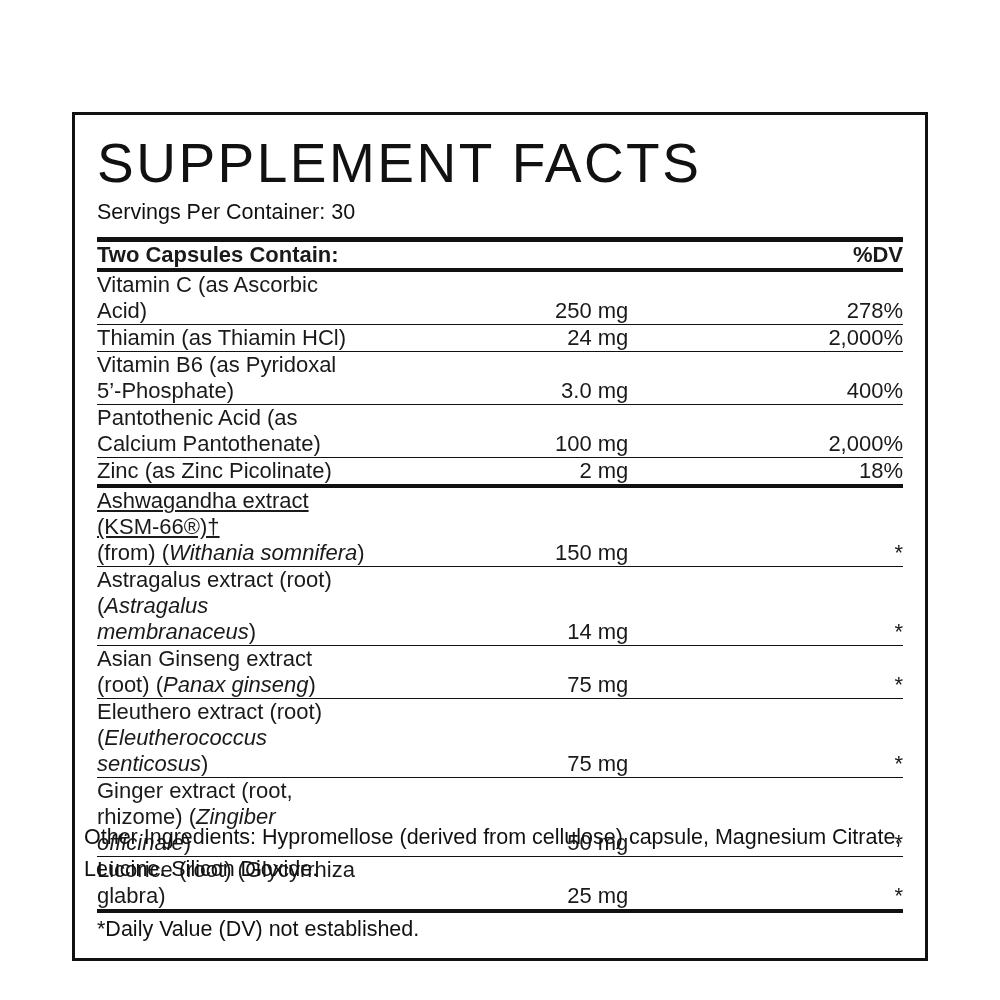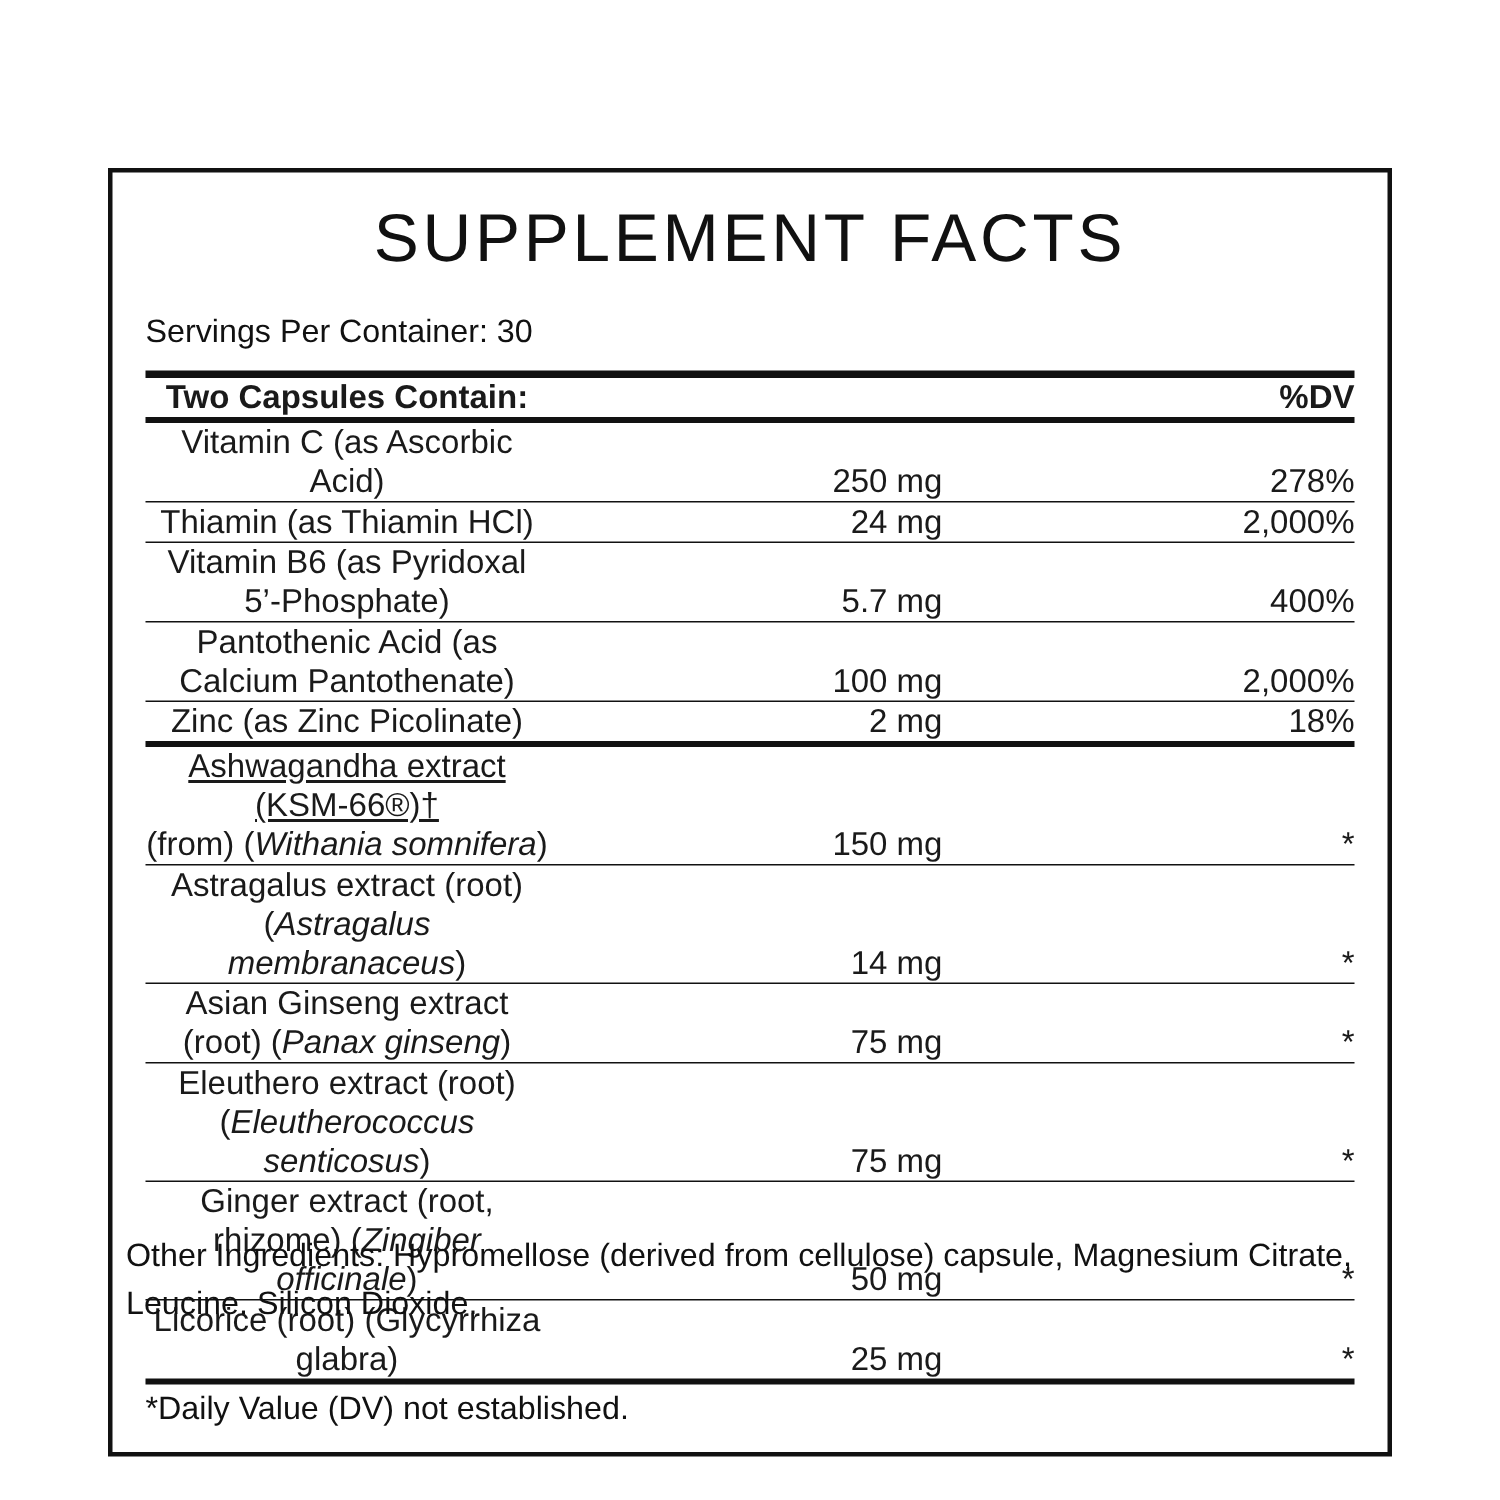--- a/index.html
+++ b/index.html
@@ -23,27 +23,26 @@
   .panel {
     position: absolute;
     left: 72px;
     top: 112px;
     width: 856px;
     border: 3px solid #111111;
     box-sizing: border-box;
     padding: 14px 22px 16px 22px;
   }
   .title {
-    font-size: 45px;
+    font-size: 55px;
     letter-spacing: 2.5px;
     font-weight: 400;
     line-height: 1.05;
-    margin: 6px 0 24px 0;
-    color: #111;
-    text-align: center;
+    margin: 6px 0 4px 0;
+    color: #111;
   }
   .serving-line {
     font-size: 21.5px;
     line-height: 1.42;
     color: #111;
   }
   .rule-thick {
     border-top: 5px solid #111;
     margin-top: 10px;
   }
@@ -68,21 +67,21 @@
   .row-item td {
     font-size: 22px;
     padding: 8px 0 8px 0;
     border-top: 1.6px solid #111;
   }
   .row-item.first td {
     border-top: none;
   }
   .amt { text-align: right; padding-right: 6px !important; }
   .dv  { text-align: right; }
-  .nm  { text-align: center; }
+  .nm  { text-align: left; }
   .indent { padding-left: 22px; }
   em { font-style: italic; }
   .two-line td { padding-bottom: 2px; text-decoration: underline; }
   .sub-row td { padding-top: 0 !important; border-top: none !important; }
   .footnote {
     font-size: 21.5px;
     padding-top: 4px;
     color: #111;
   }
   .other {
@@ -127,21 +126,21 @@
         <td class="amt">250 mg</td>
         <td class="dv">278%</td>
       </tr>
       <tr class="row-item">
         <td class="nm">Thiamin (as Thiamin HCl)</td>
         <td class="amt">24 mg</td>
         <td class="dv">2,000%</td>
       </tr>
       <tr class="row-item">
         <td class="nm">Vitamin B6 (as Pyridoxal 5’-Phosphate)</td>
-        <td class="amt">5.7 mg</td>
+        <td class="amt">3.0 mg</td>
         <td class="dv">400%</td>
       </tr>
       <tr class="row-item">
         <td class="nm">Pantothenic Acid (as Calcium Pantothenate)</td>
         <td class="amt">100 mg</td>
         <td class="dv">2,000%</td>
       </tr>
       <tr class="row-item">
         <td class="nm">Zinc (as Zinc Picolinate)</td>
         <td class="amt">2 mg</td>

